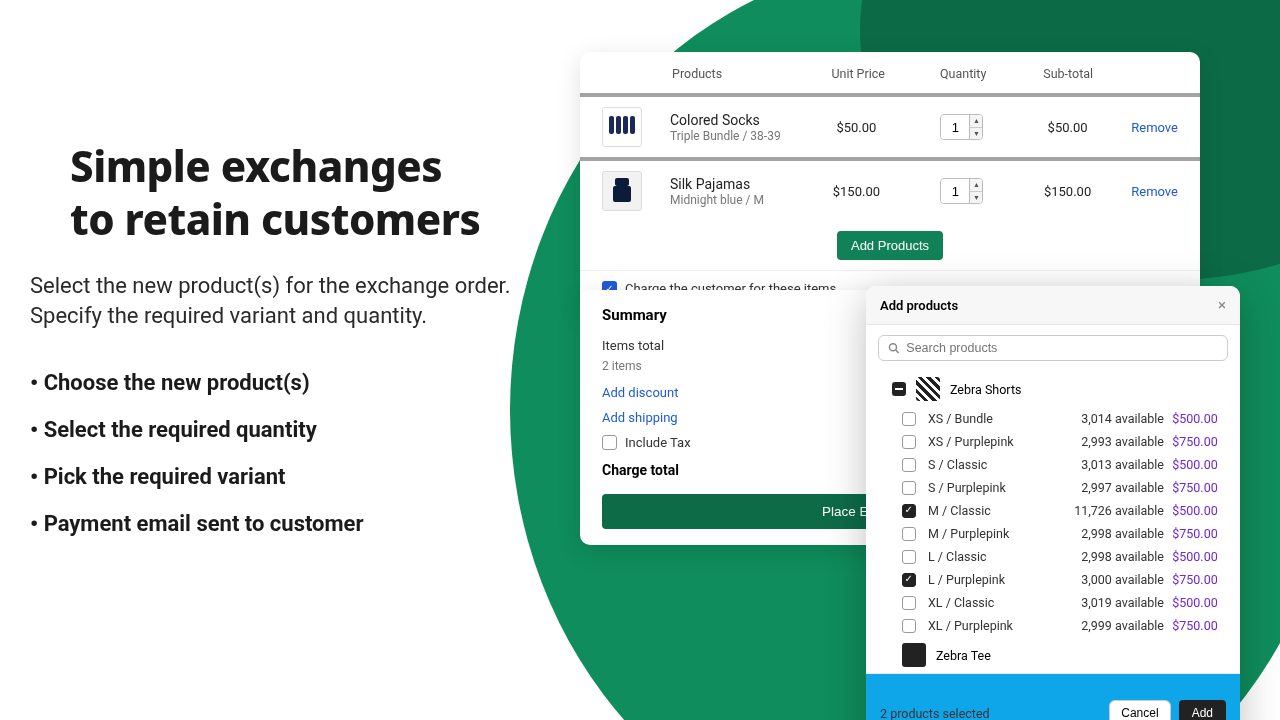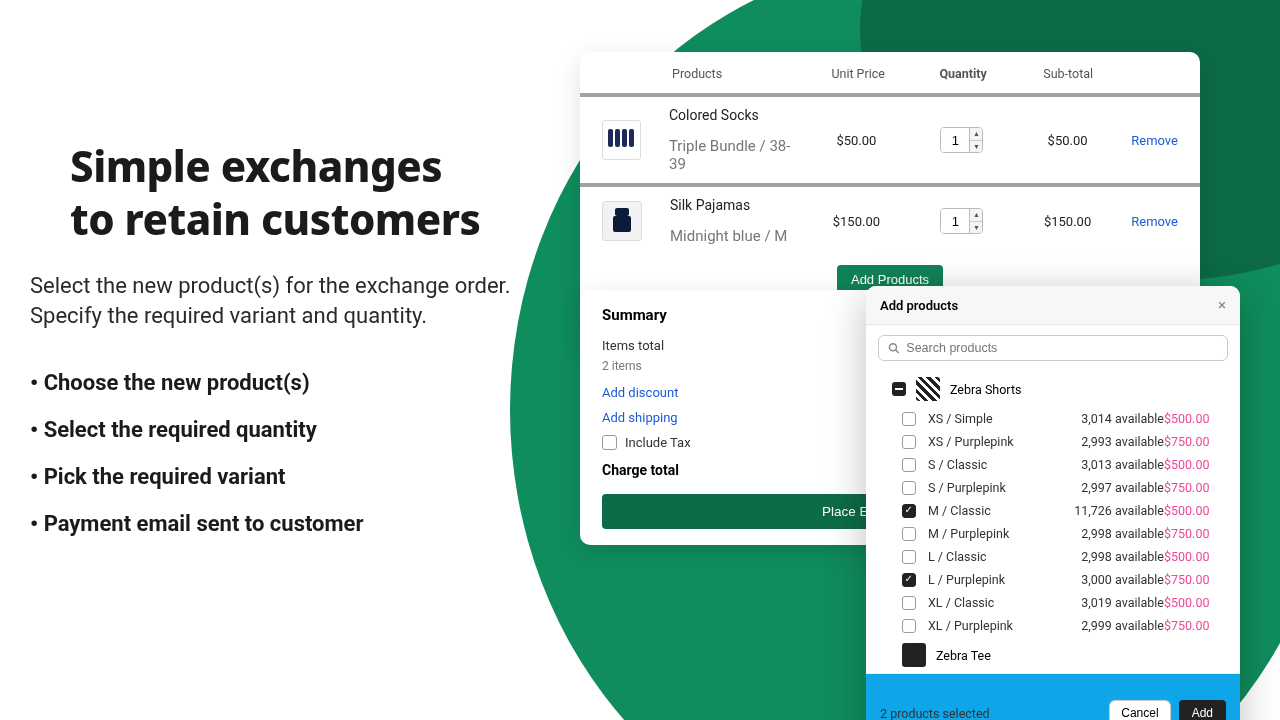--- a/index.html
+++ b/index.html
@@ -14,28 +14,28 @@
   .copy p { font-size: 22px; line-height: 1.35; margin-bottom: 40px; color: #2a2a2a; }
   .copy ul { list-style: none; }
   .copy ul li { font-size: 22px; font-weight: 700; margin-bottom: 22px; }
   .copy ul li::before { content: "• "; font-weight: 900; }
 
   
   .panel { position: absolute; left: 580px; top: 52px; width: 620px; background: #fff; border-radius: 10px; box-shadow: 0 6px 24px rgba(0,0,0,0.12); padding-bottom: 10px; }
   .table-head { display: flex; padding: 14px 22px 12px 22px; font-size: 12.5px; color: #555; }
   .th-prod { width: 210px; padding-left: 70px; }
   .th-price { width: 110px; text-align: center; }
-  .th-qty { width: 110px; text-align: center; font-weight: bold; }
+  .th-qty { width: 110px; text-align: center; }
   .th-sub { width: 110px; text-align: center; }
   .th-act { width: 60px; }
   .row { display: flex; align-items: center; padding: 10px 22px; border-top: 4px solid #a3a3a3; }
   .thumb { width: 40px; height: 40px; border: 1px solid #ddd; border-radius: 3px; background: #f2f2f2; display: flex; align-items: center; justify-content: center; font-size: 22px; margin-right: 28px; }
   .thumb.socks { background: linear-gradient(#fff,#fff); }
   .p-name { font-size: 14px; color: #222; }
-  .p-sub { font-size: 15px; color: #777; margin-top: 14px; }
+  .p-sub { font-size: 12px; color: #777; margin-top: 1px; }
   .cell-prod { width: 210px; display: flex; align-items: center; }
   .cell-price, .cell-qty, .cell-sub { width: 110px; text-align: center; font-size: 13px; color: #222; }
   .cell-act { width: 60px; text-align: right; color: #1f5bd6; font-size: 13px; }
   .qty-box { display: inline-flex; border: 1px solid #bbb; border-radius: 4px; overflow: hidden; }
   .qty-box input { width: 28px; height: 24px; border: none; text-align: center; font-size: 13px; outline: none; }
   .qty-spin { display: flex; flex-direction: column; border-left: 1px solid #bbb; }
   .qty-spin span { width: 12px; height: 12px; font-size: 7px; display: flex; align-items: center; justify-content: center; color: #555; background:#f4f4f4; }
   .qty-spin span + span { border-top: 1px solid #ccc; }
   .addprod-wrap { text-align: center; padding: 10px 0 4px 0; }
   .btn-green { background: #118257; color: #fff; border: none; border-radius: 4px; padding: 7px 14px; font-size: 13px; cursor: pointer; }
@@ -64,21 +64,21 @@
   .m-product .mchk { width: 14px; height: 14px; border-radius: 3px; background: #222; position: relative; }
   .m-product .mchk::after { content: ""; position: absolute; left: 3px; right: 3px; top: 6px; height: 2px; background: #fff; }
   .m-product .pt { width: 24px; height: 24px; border-radius: 3px; background: repeating-linear-gradient(45deg,#222 0 3px,#fff 3px 6px); }
   .m-product .pt.tee { background: #222; }
   .m-variant { display: flex; align-items: center; padding: 4px 14px 4px 36px; }
   .m-variant .vchk { width: 14px; height: 14px; border: 1.5px solid #9a9a9a; border-radius: 3px; margin-right: 12px; background: #fff; flex-shrink:0; }
   .m-variant .vchk.on { background: #222; border-color: #222; position: relative; }
   .m-variant .vchk.on::after { content: "✓"; position: absolute; color: #fff; font-size: 10px; left: 1.5px; top: -1px; }
   .m-variant .vname { flex: 1; color: #333; }
   .m-variant .avail { width: 100px; text-align: right; color: #333; }
-  .m-variant .price { width: 62px; text-align: left; color: #ec4899; }
+  .m-variant .price { width: 62px; text-align: center; color: #6d28d9; }
   .m-foot { display: flex; align-items: center; justify-content: space-between; padding: 26px 14px; border-top: 1px solid #eee; background: #0ea5e9; }
   .m-foot .sel { color: #333; }
   .m-foot .btns { display: flex; gap: 8px; }
   .m-foot .cancel { background: #fff; border: 1px solid #ccc; border-radius: 6px; padding: 5px 11px; font-size: 12px; cursor: pointer; }
   .m-foot .add { background: #222; color: #fff; border: none; border-radius: 4px; padding: 5px 13px; font-size: 12px; cursor: pointer; }
 
   .search-icon { width: 12px; height: 12px; }
 </style>
 </head>
 <body>
@@ -207,21 +207,21 @@
 
     <div class="m-product">
       <span class="mchk"></span>
       <span class="pt"></span>
       <span>Zebra Shorts</span>
     </div>
 
     <div id="variants">
         <div class="m-variant">
           <span class="vchk"></span>
-          <span class="vname">XS  /  Simple</span>
+          <span class="vname">XS  /  Bundle</span>
           <span class="avail">3,014 available</span>
           <span class="price">$500.00</span>
         </div>
         <div class="m-variant">
           <span class="vchk"></span>
           <span class="vname">XS  /  Purplepink</span>
           <span class="avail">2,993 available</span>
           <span class="price">$750.00</span>
         </div>
         <div class="m-variant">

